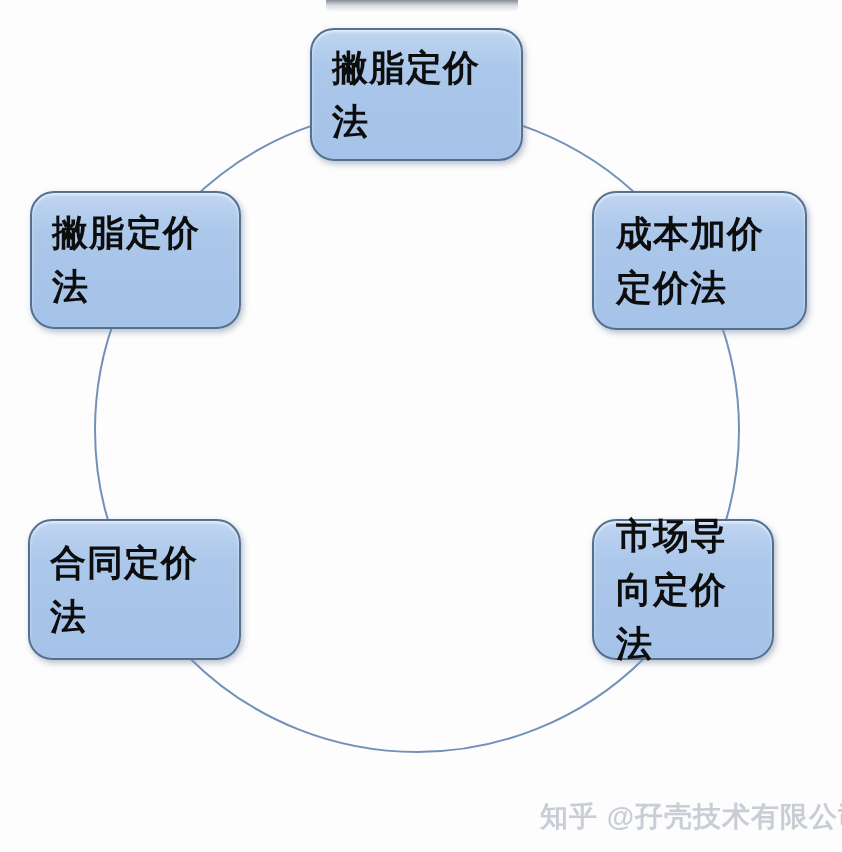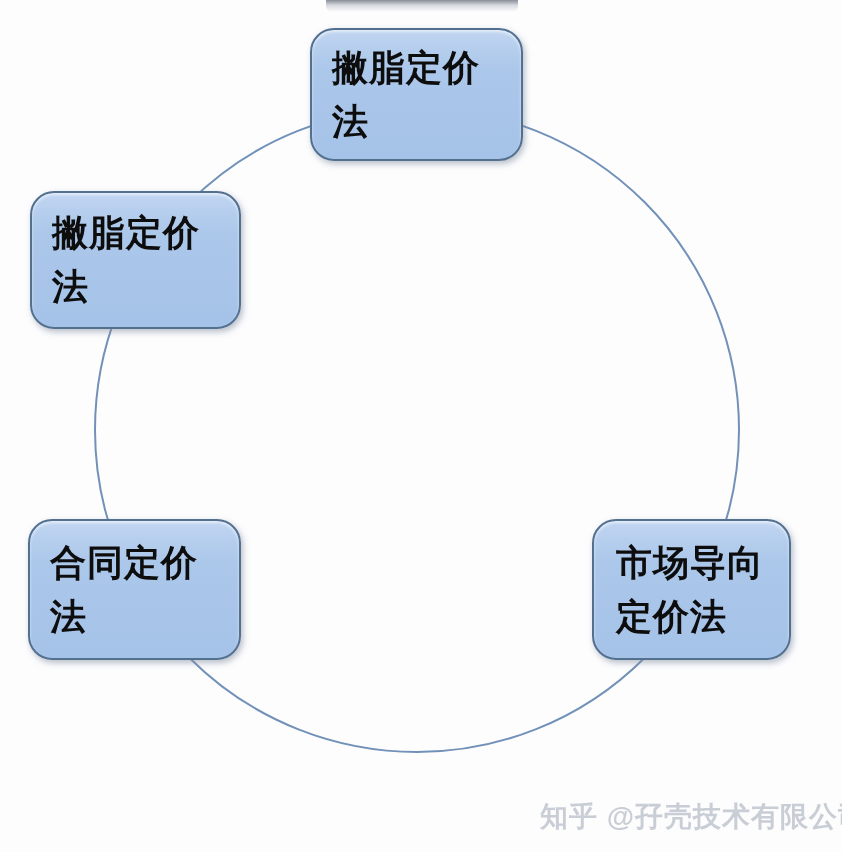--- a/index.html
+++ b/index.html
@@ -51,21 +51,21 @@
     letter-spacing: 1px;
   }
   .node .label {
     display: block;
     width: 100%;
   }
   .node-top         { left: 310px; top: 28px;  width: 213px; height: 133px; padding: 0 20px; }
   .node-upper-left  { left: 30px;  top: 191px; width: 211px; height: 138px; padding: 0 20px; }
   .node-upper-right { left: 592px; top: 191px; width: 215px; height: 139px; padding: 0 22px; }
   .node-lower-left  { left: 28px;  top: 519px; width: 213px; height: 141px; padding: 0 20px; }
-  .node-lower-right { left: 592px; top: 519px; width: 199px; height: 141px; padding: 0 22px; }
+  .node-lower-right { left: 592px; top: 519px; width: 182px; height: 141px; padding: 0 22px; }
   .node-bottom      { left: 310px; top: 682px; width: 213px; height: 139px; padding: 0 20px; }
   .watermark {
     position: absolute;
     left: 540px;
     top: 798px;
     z-index: 4;
     font-size: 28px;
     font-weight: bold;
     color: #c9ced6;
     letter-spacing: 1px;
@@ -80,20 +80,23 @@
   <svg class="cycle-svg" width="842" height="852" viewBox="0 0 842 852">
     <circle cx="417" cy="430" r="322" fill="none" stroke="#7291b8" stroke-width="2"></circle>
   </svg>
 
   <div class="top-artifact"></div>
 
   <div class="node node-top">
     <span class="label">撇脂定价法</span>
   </div>
 
+  <div class="node node-upper-right">
+    <span class="label">成本加价定价法</span>
+  </div>
 
   <div class="node node-lower-right">
     <span class="label">市场导向定价法</span>
   </div>
 
 
   <div class="node node-lower-left">
     <span class="label">合同定价法</span>
   </div>
 

